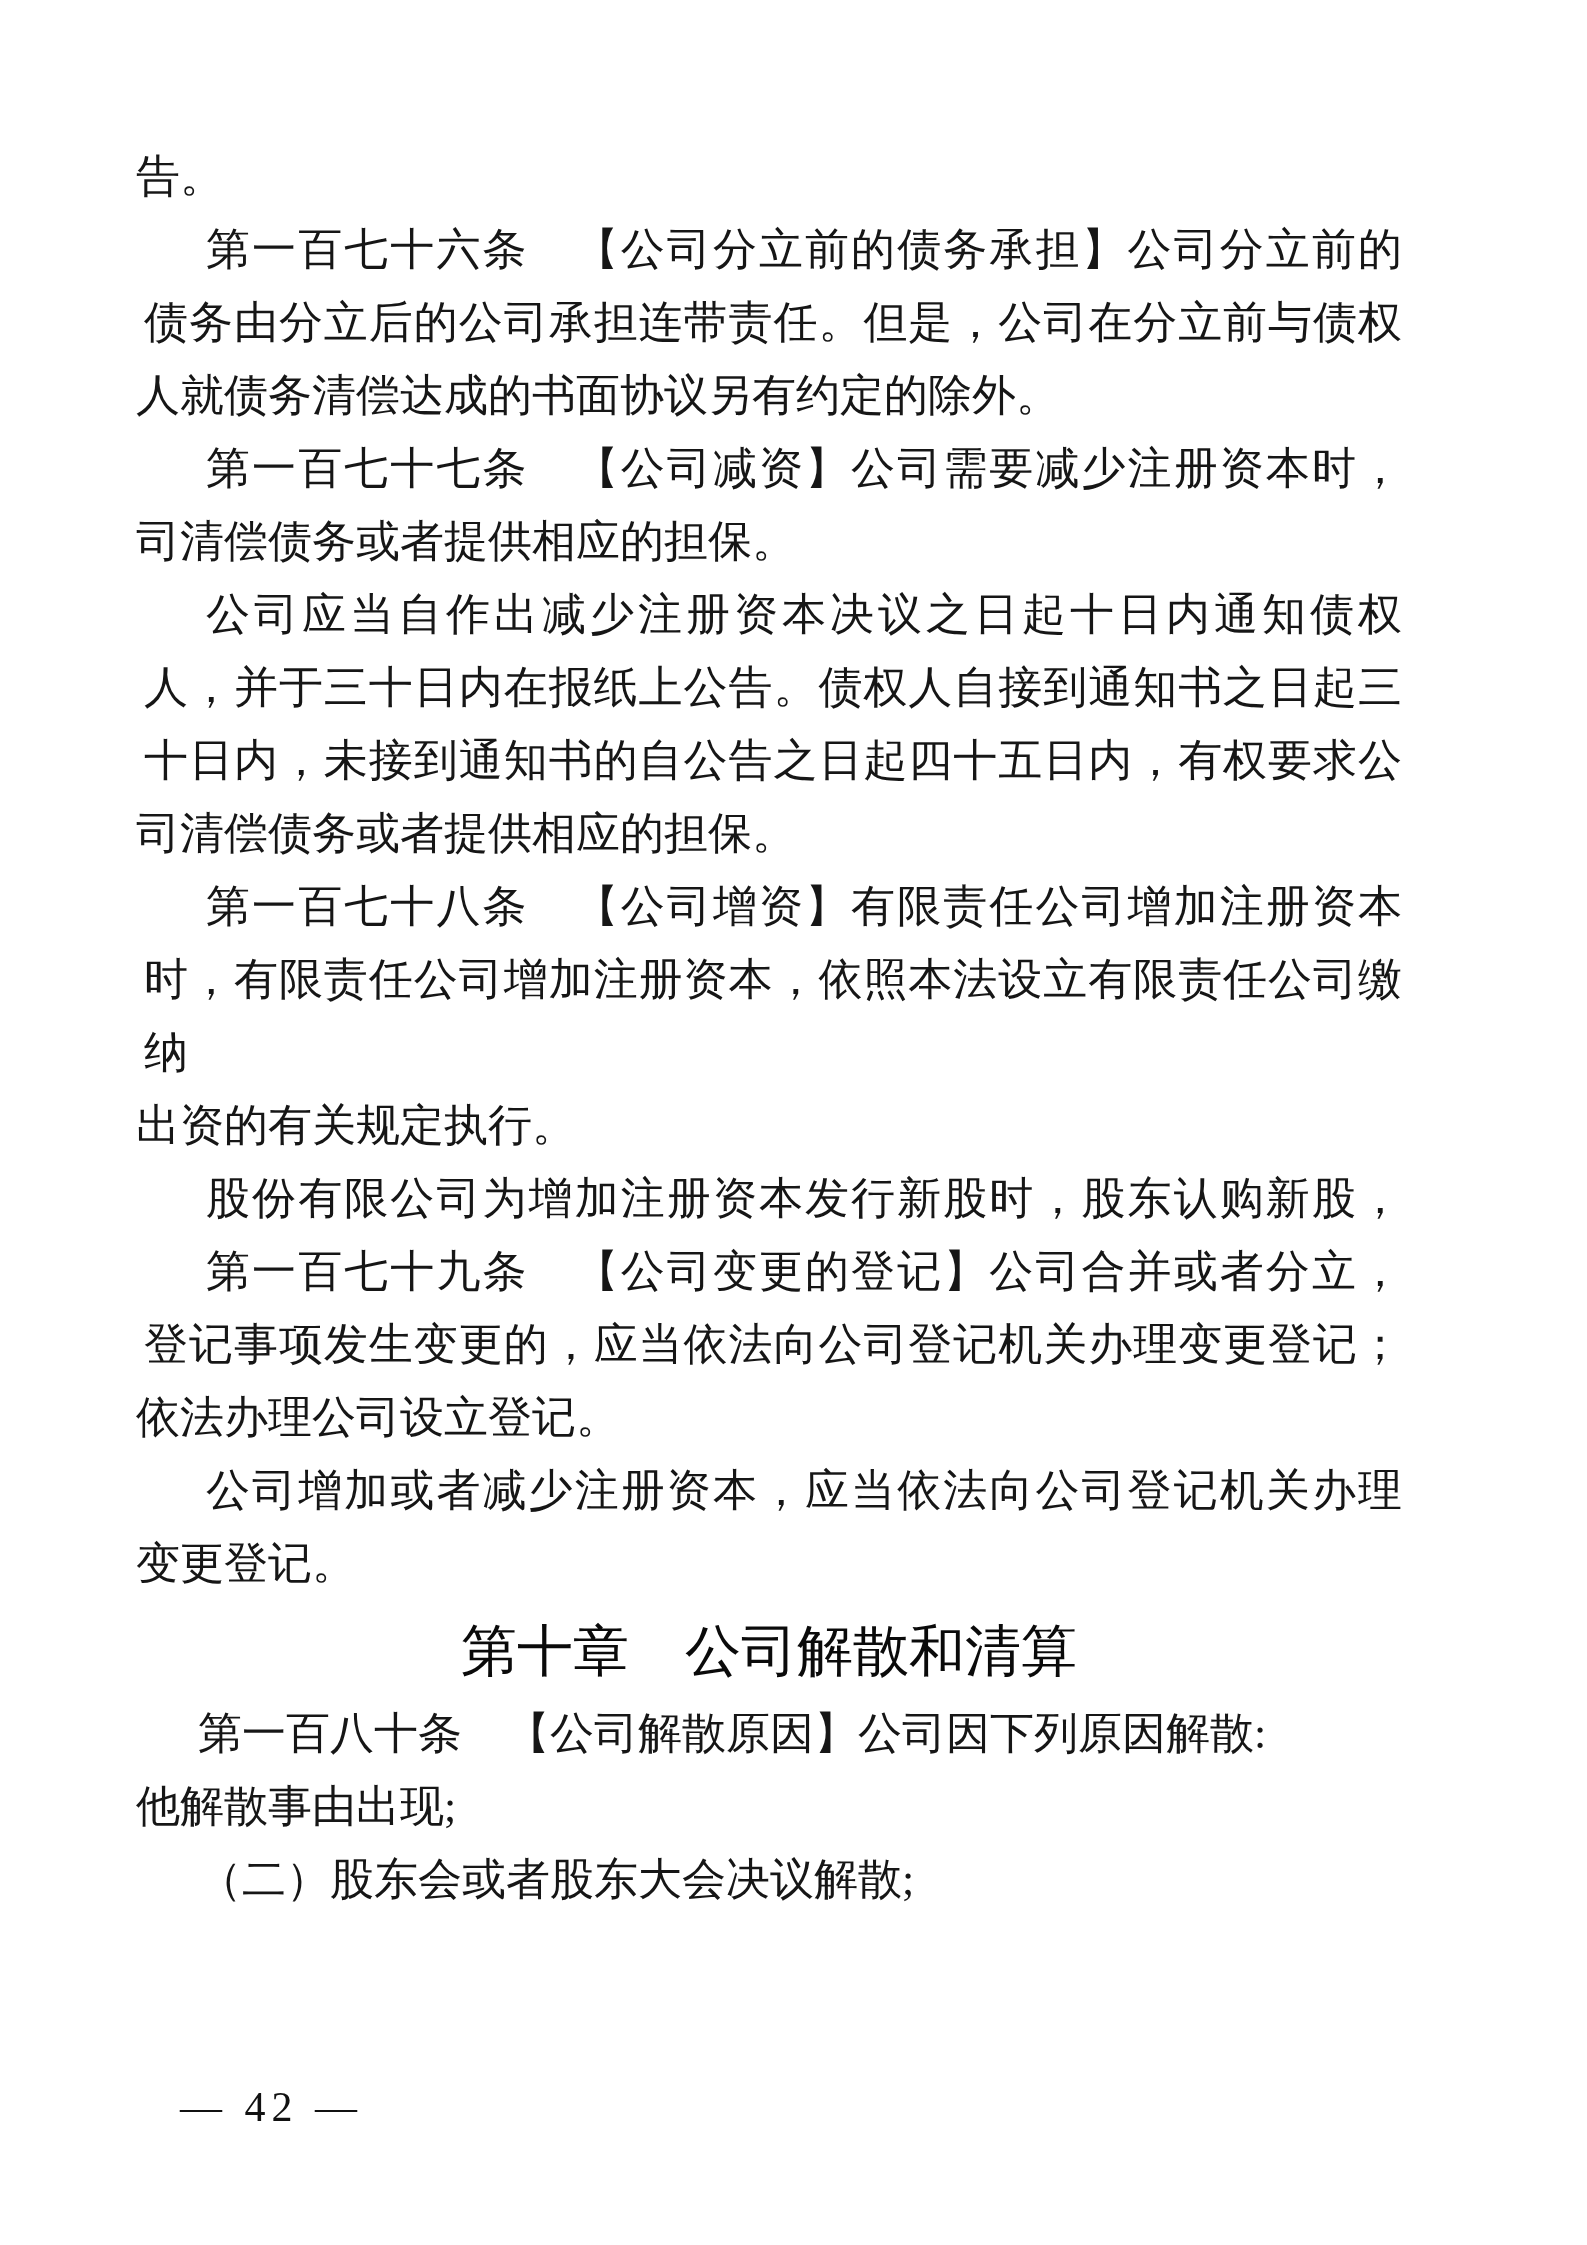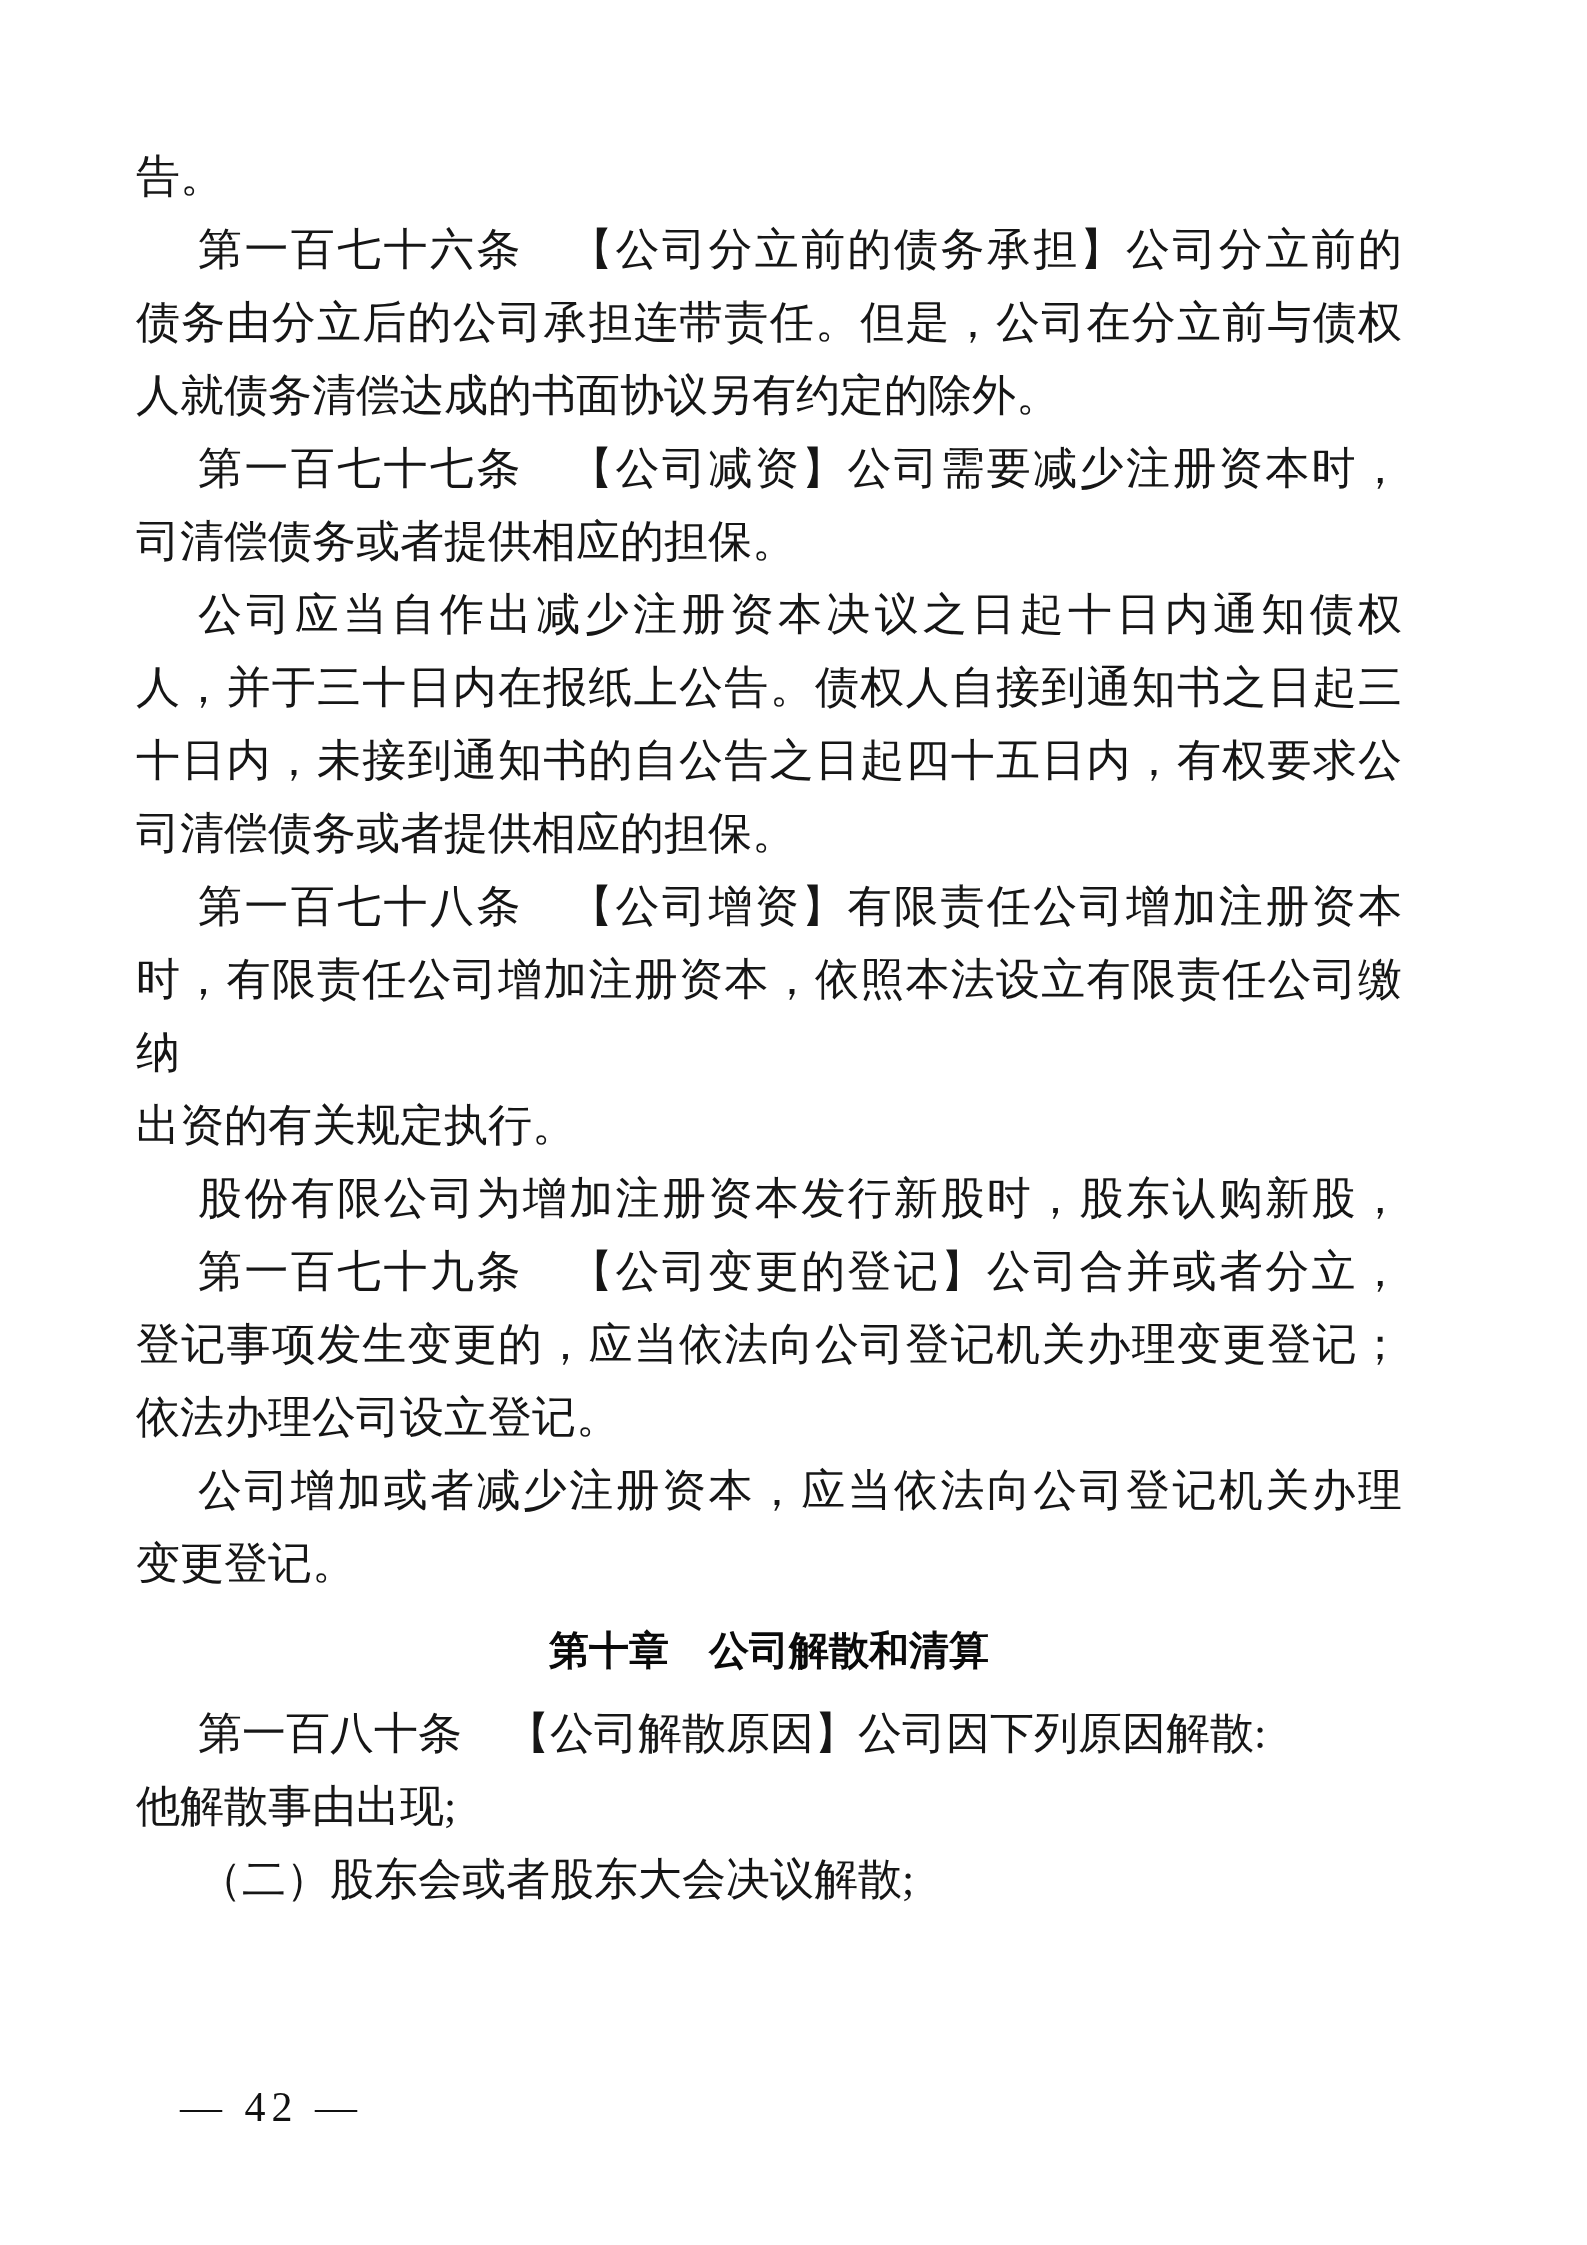--- a/index.html
+++ b/index.html
@@ -27,29 +27,30 @@
     font-size: 44px;
     line-height: 73px;
     letter-spacing: 0;
     white-space: nowrap;
     text-align: left;
   }
   .line.full {
     white-space: normal;
     text-align: justify;
     text-align-last: justify;
+    margin-left: 8px;
   }
   .line.indent {
     text-indent: 62px;
   }
   .chapter-heading {
     margin: 14px 0 10px 0;
     font-family: "Liberation Sans", sans-serif;
-    font-weight: bold;
-    font-size: 40px;
+    font-weight: normal;
+    font-size: 56px;
     line-height: 73px;
     text-align: center;
     color: #0a0a0a;
   }
   .page-number {
     position: absolute;
     left: 180px;
     top: 2082px;
     font-size: 42px;
     line-height: 50px;

